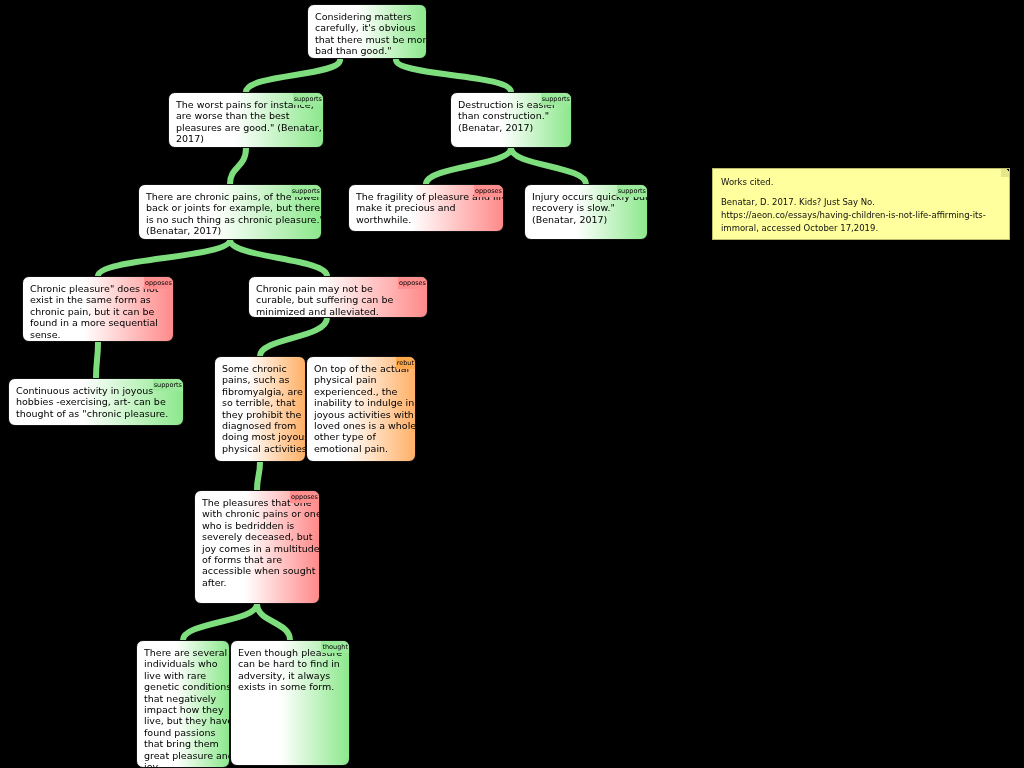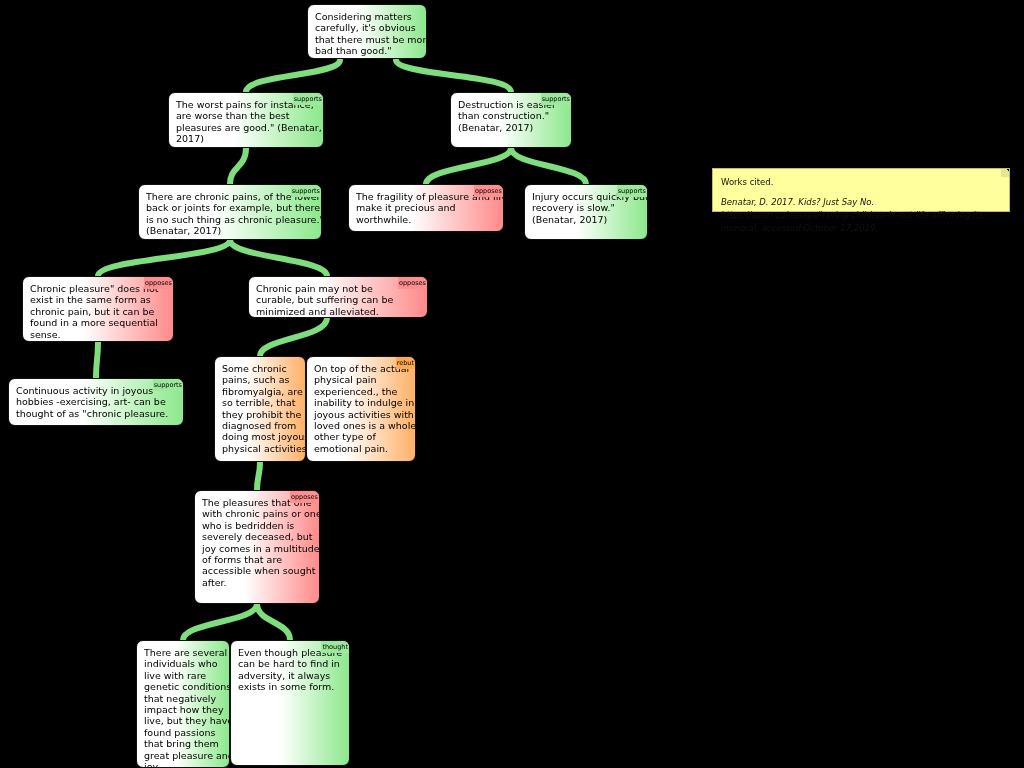--- a/index.html
+++ b/index.html
@@ -97,17 +97,17 @@
     </div>
     <div class="node f-green" style="left: 136px; top: 640px; width: 94px; height: 128px;">
       <div class="txt" style="width: 92px;">There are several individuals who live with rare genetic conditions that negatively impact how they live, but they have found passions that bring them great pleasure and joy</div>
     </div>
     <div class="node f-green" style="left: 230px; top: 640px; width: 120px; height: 126px;">
       <div class="txt" style="width: 118px;">Even though pleasure can be hard to find in adversity, it always exists in some form.</div>
       <div class="tag tag-green">thought</div>
     </div>
   </div>
 
-<div class="cited" style="left:712px;top:168px;width:298px;height:44px;">
+<div class="cited" style="left:712px;top:168px;width:298px;height:72px;">
   <div class="fold"></div>
   <div class="ct">Works cited.</div>
-  <div class="ct" style="padding-top:0;font-style:italic;">Benatar, D. 2017. Kids? Just Say No. https://aeon.co/essays/having-children-is-not-life-affirming-its-immoral, accessed October 17,2019.</div>
+  <div class="ct" style="padding-top:0;">Benatar, D. 2017. Kids? Just Say No. https://aeon.co/essays/having-children-is-not-life-affirming-its-immoral, accessed October 17,2019.</div>
 </div>
 
 </body></html>

